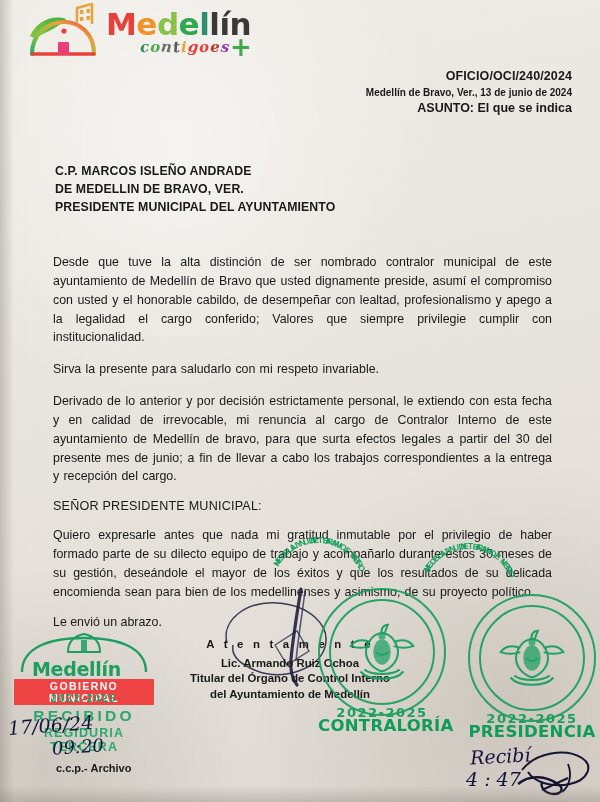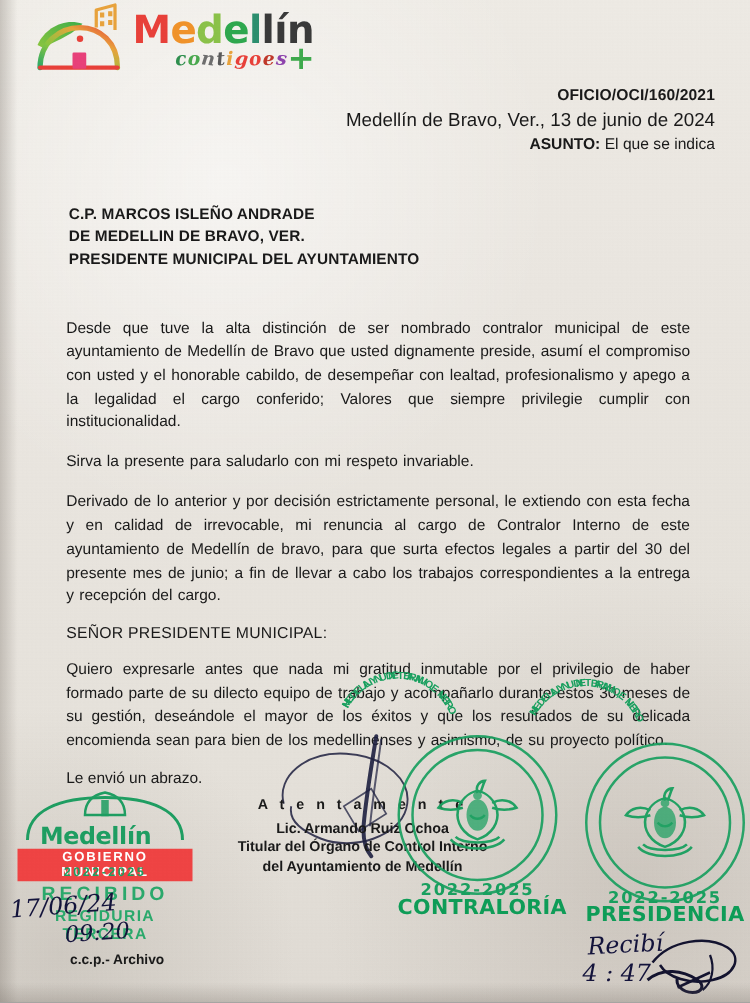--- a/index.html
+++ b/index.html
@@ -81,23 +81,23 @@
 
   
   .oficio-block {
     position: absolute;
     right: 28px;
     top: 68px;
     text-align: right;
     line-height: 1.42;
   }
   .oficio-line1 { font-size: 12.5px; font-weight: bold; letter-spacing: 0.1px; }
-  .oficio-line2 { font-size: 15px; font-weight: 400; }
+  .oficio-line2 { font-size: 10px; font-weight: 700; }
   .oficio-line3 { font-size: 12.5px; font-weight: bold; }
-  .oficio-line3 .asunto-val { font-weight: normal; }
+  .oficio-line3 .asunto-val { font-weight: bold; }
 
   
   .addressee {
     position: absolute;
     left: 55px;
     top: 163px;
     font-size: 12.3px;
     font-weight: bold;
     line-height: 1.45;
     letter-spacing: 0.1px;
@@ -327,21 +327,21 @@
         <rect x="58" y="15" width="3.4" height="4" fill="#e8a33d"></rect>
         <rect x="64.5" y="14" width="3.4" height="4" fill="#e8a33d"></rect>
         <circle cx="42" cy="29" r="2.6" fill="#e8413a"></circle>
       </svg>
       <div class="logo-word"><span style="color: rgb(232, 65, 58);">M</span><span style="color: rgb(240, 147, 43);">e</span><span style="color: rgb(139, 194, 74);">d</span><span style="color: rgb(47, 168, 79);">e</span><span style="color: rgb(45, 143, 111);">l</span><span style="color: rgb(58, 58, 58);">l</span><span style="color: rgb(58, 58, 58);">í</span><span style="color: rgb(58, 58, 58);">n</span></div>
       <div class="logo-tag"><span style="color: rgb(47, 143, 78); transform: rotate(-6deg);">c</span><span style="color: rgb(74, 169, 79); transform: rotate(0deg);">o</span><span style="color: rgb(110, 110, 110); transform: rotate(6deg);">n</span><span style="color: rgb(90, 90, 90); transform: rotate(-6deg);">t</span><span style="color: rgb(232, 163, 61); transform: rotate(0deg);">i</span><span style="color: rgb(232, 65, 58); transform: rotate(6deg);">g</span><span style="color: rgb(232, 65, 58); transform: rotate(-6deg);">o</span><span style="color: rgb(192, 57, 43); transform: rotate(0deg);">e</span><span style="color: rgb(142, 68, 173); transform: rotate(6deg);">s</span></div>
       <div class="logo-plus">+</div>
     </div>
 
     <div class="oficio-block">
-      <div class="oficio-line1">OFICIO/OCI/160/2021</div>
+      <div class="oficio-line1">OFICIO/OCI/240/2024</div>
       <div class="oficio-line2">Medellín de Bravo, Ver., 13 de junio de 2024</div>
       <div class="oficio-line3">
         <span>ASUNTO:</span>
         <span class="asunto-val">El que se indica</span>
       </div>
     </div>
 
     <div class="addressee">
       <div>C.P. MARCOS ISLEÑO ANDRADE</div>
       <div>DE MEDELLIN DE BRAVO, VER.</div>

